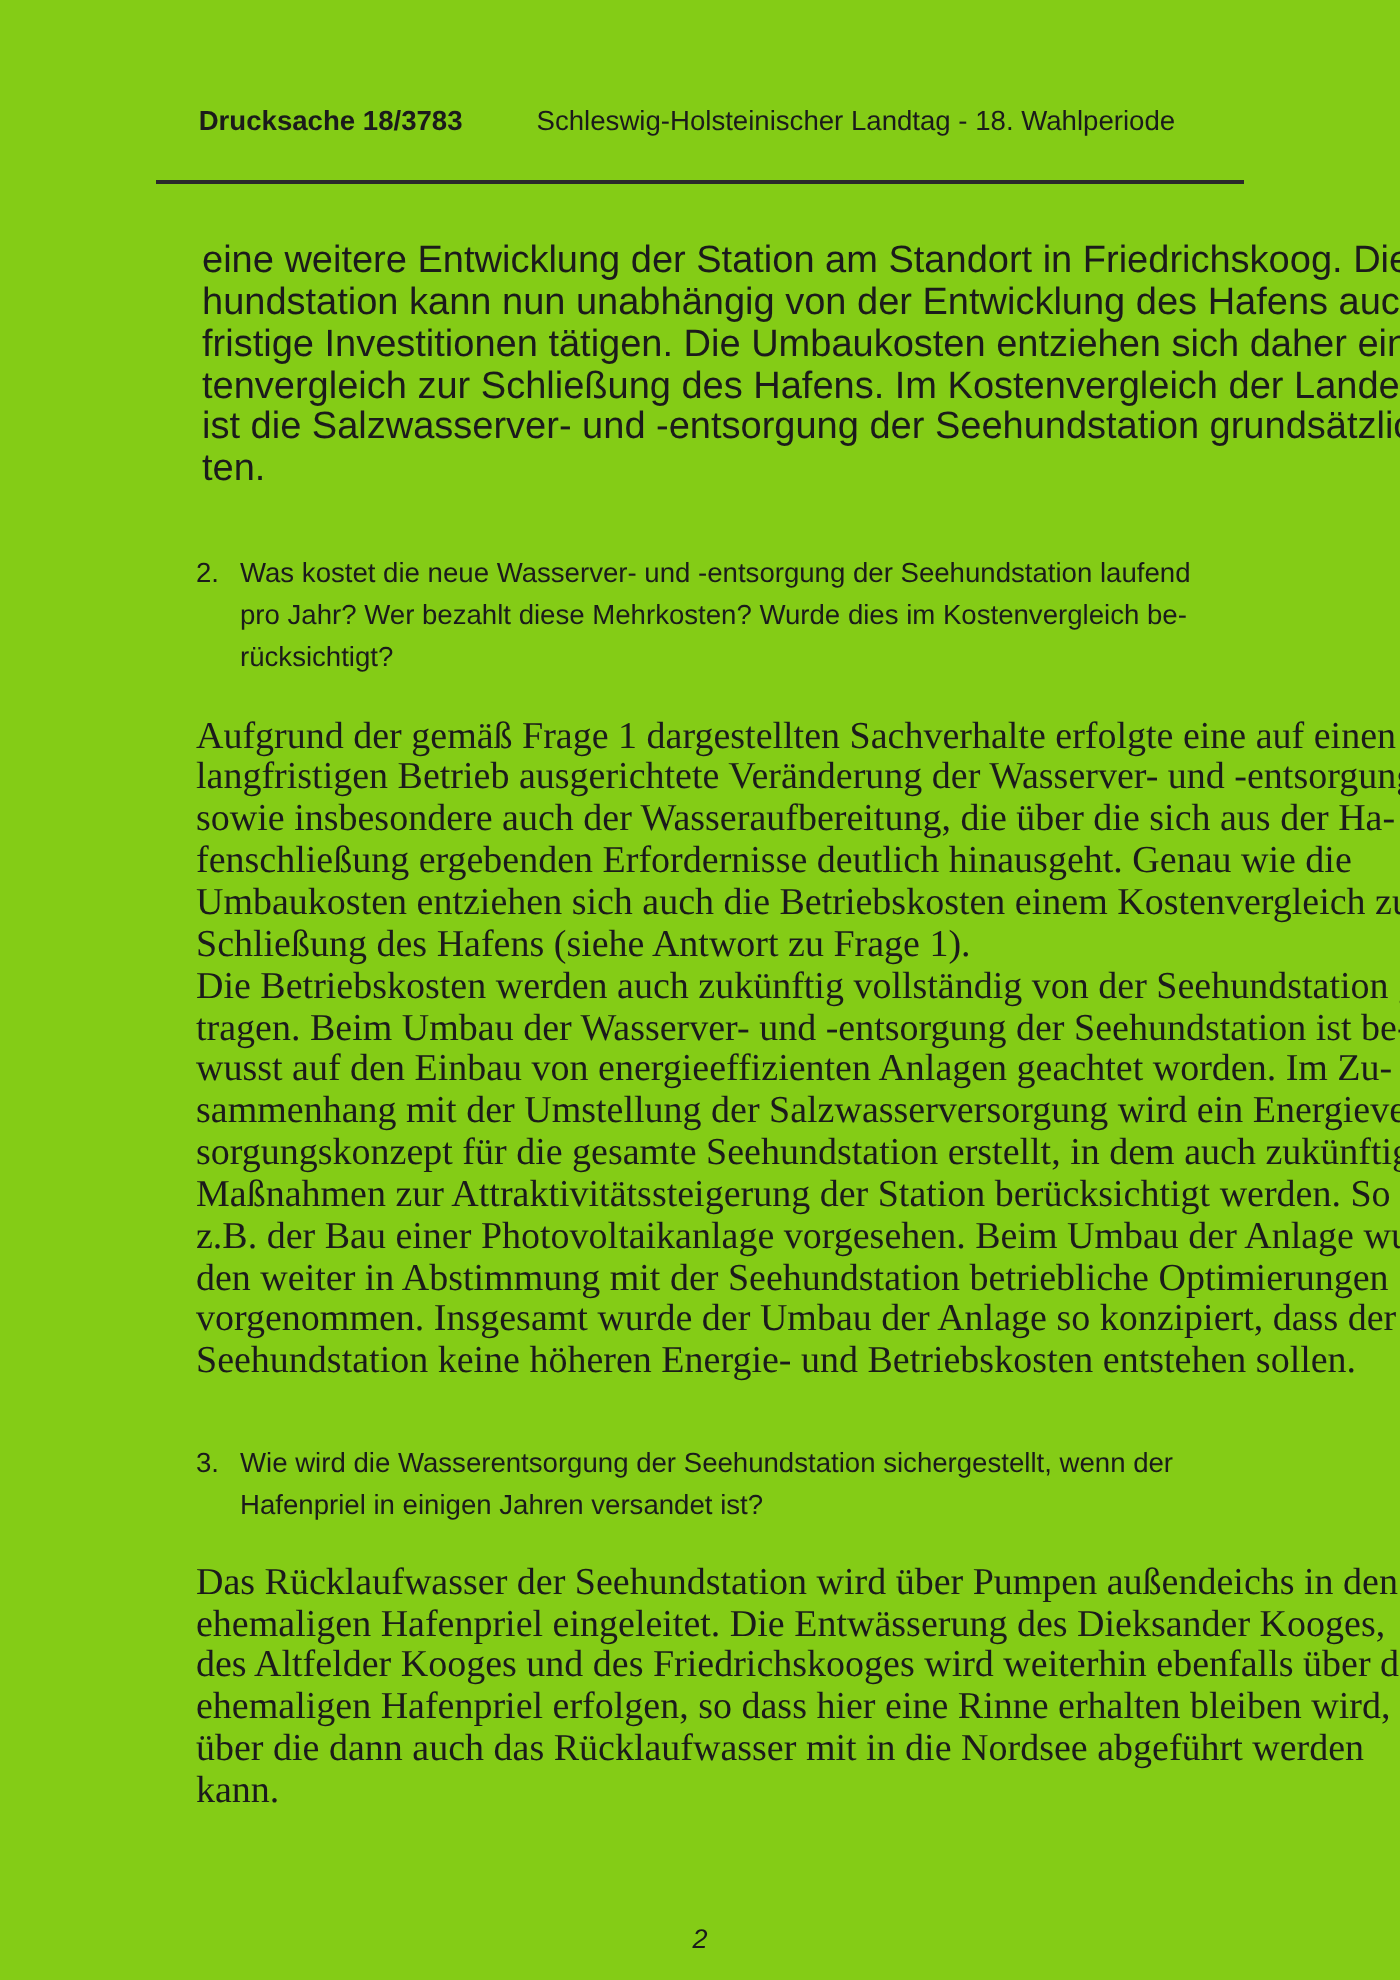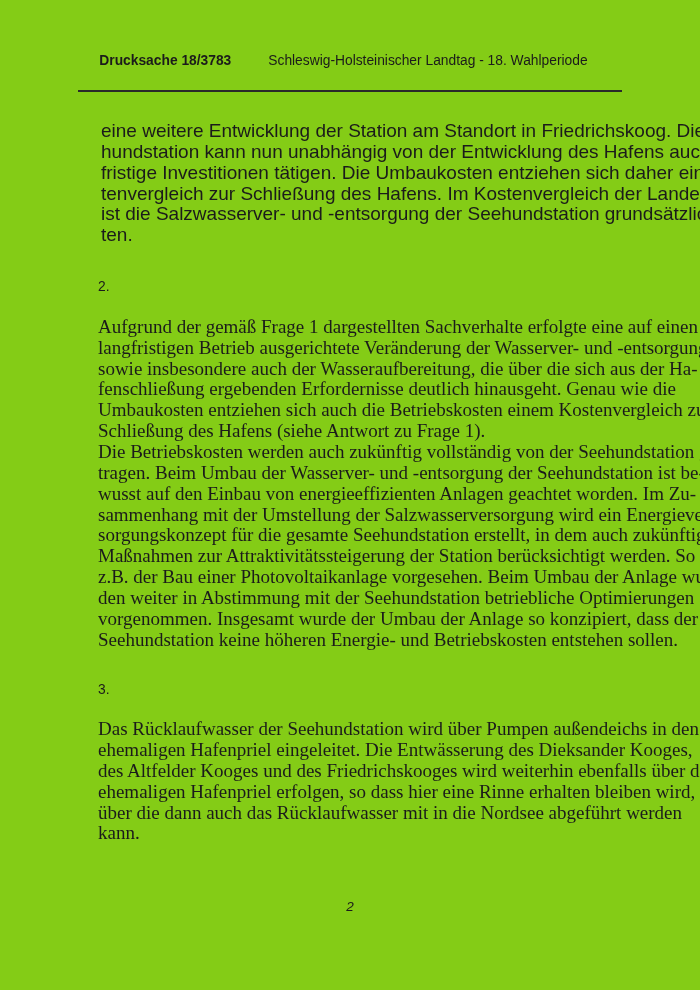--- a/index.html
+++ b/index.html
@@ -67,20 +67,23 @@
 
   <p class="para para-intro">eine weitere Entwicklung der Station am Standort in Friedrichskoog. Die See-
 hundstation kann nun unabhängig von der Entwicklung des Hafens auch länger-
 fristige Investitionen tätigen. Die Umbaukosten entziehen sich daher einem Kos-
 tenvergleich zur Schließung des Hafens. Im Kostenvergleich der Landesregierung
 ist die Salzwasserver- und -entsorgung der Seehundstation grundsätzlich enthal-
 ten.</p>
 
   <div class="question question-2">
     <span class="qnum">2.</span>
+    <div class="qtext">Was kostet die neue Wasserver- und -entsorgung der Seehundstation laufend
+pro Jahr? Wer bezahlt diese Mehrkosten? Wurde dies im Kostenvergleich be-
+rücksichtigt?</div>
   </div>
 
   <p class="para para-answer para-a2">Aufgrund der gemäß Frage 1 dargestellten Sachverhalte erfolgte eine auf einen
 langfristigen Betrieb ausgerichtete Veränderung der Wasserver- und -entsorgung
 sowie insbesondere auch der Wasseraufbereitung, die über die sich aus der Ha-
 fenschließung ergebenden Erfordernisse deutlich hinausgeht. Genau wie die
 Umbaukosten entziehen sich auch die Betriebskosten einem Kostenvergleich zur
 Schließung des Hafens (siehe Antwort zu Frage 1).
 Die Betriebskosten werden auch zukünftig vollständig von der Seehundstation ge-
 tragen. Beim Umbau der Wasserver- und -entsorgung der Seehundstation ist be-
@@ -88,20 +91,22 @@
 sammenhang mit der Umstellung der Salzwasserversorgung wird ein Energiever-
 sorgungskonzept für die gesamte Seehundstation erstellt, in dem auch zukünftige
 Maßnahmen zur Attraktivitätssteigerung der Station berücksichtigt werden. So ist
 z.B. der Bau einer Photovoltaikanlage vorgesehen. Beim Umbau der Anlage wur-
 den weiter in Abstimmung mit der Seehundstation betriebliche Optimierungen
 vorgenommen. Insgesamt wurde der Umbau der Anlage so konzipiert, dass der
 Seehundstation keine höheren Energie- und Betriebskosten entstehen sollen.</p>
 
   <div class="question question-3">
     <span class="qnum">3.</span>
+    <div class="qtext">Wie wird die Wasserentsorgung der Seehundstation sichergestellt, wenn der
+Hafenpriel in einigen Jahren versandet ist?</div>
   </div>
 
   <p class="para para-answer para-a3">Das Rücklaufwasser der Seehundstation wird über Pumpen außendeichs in den
 ehemaligen Hafenpriel eingeleitet. Die Entwässerung des Dieksander Kooges,
 des Altfelder Kooges und des Friedrichskooges wird weiterhin ebenfalls über den
 ehemaligen Hafenpriel erfolgen, so dass hier eine Rinne erhalten bleiben wird,
 über die dann auch das Rücklaufwasser mit in die Nordsee abgeführt werden
 kann.</p>
 
   <div class="footer">

